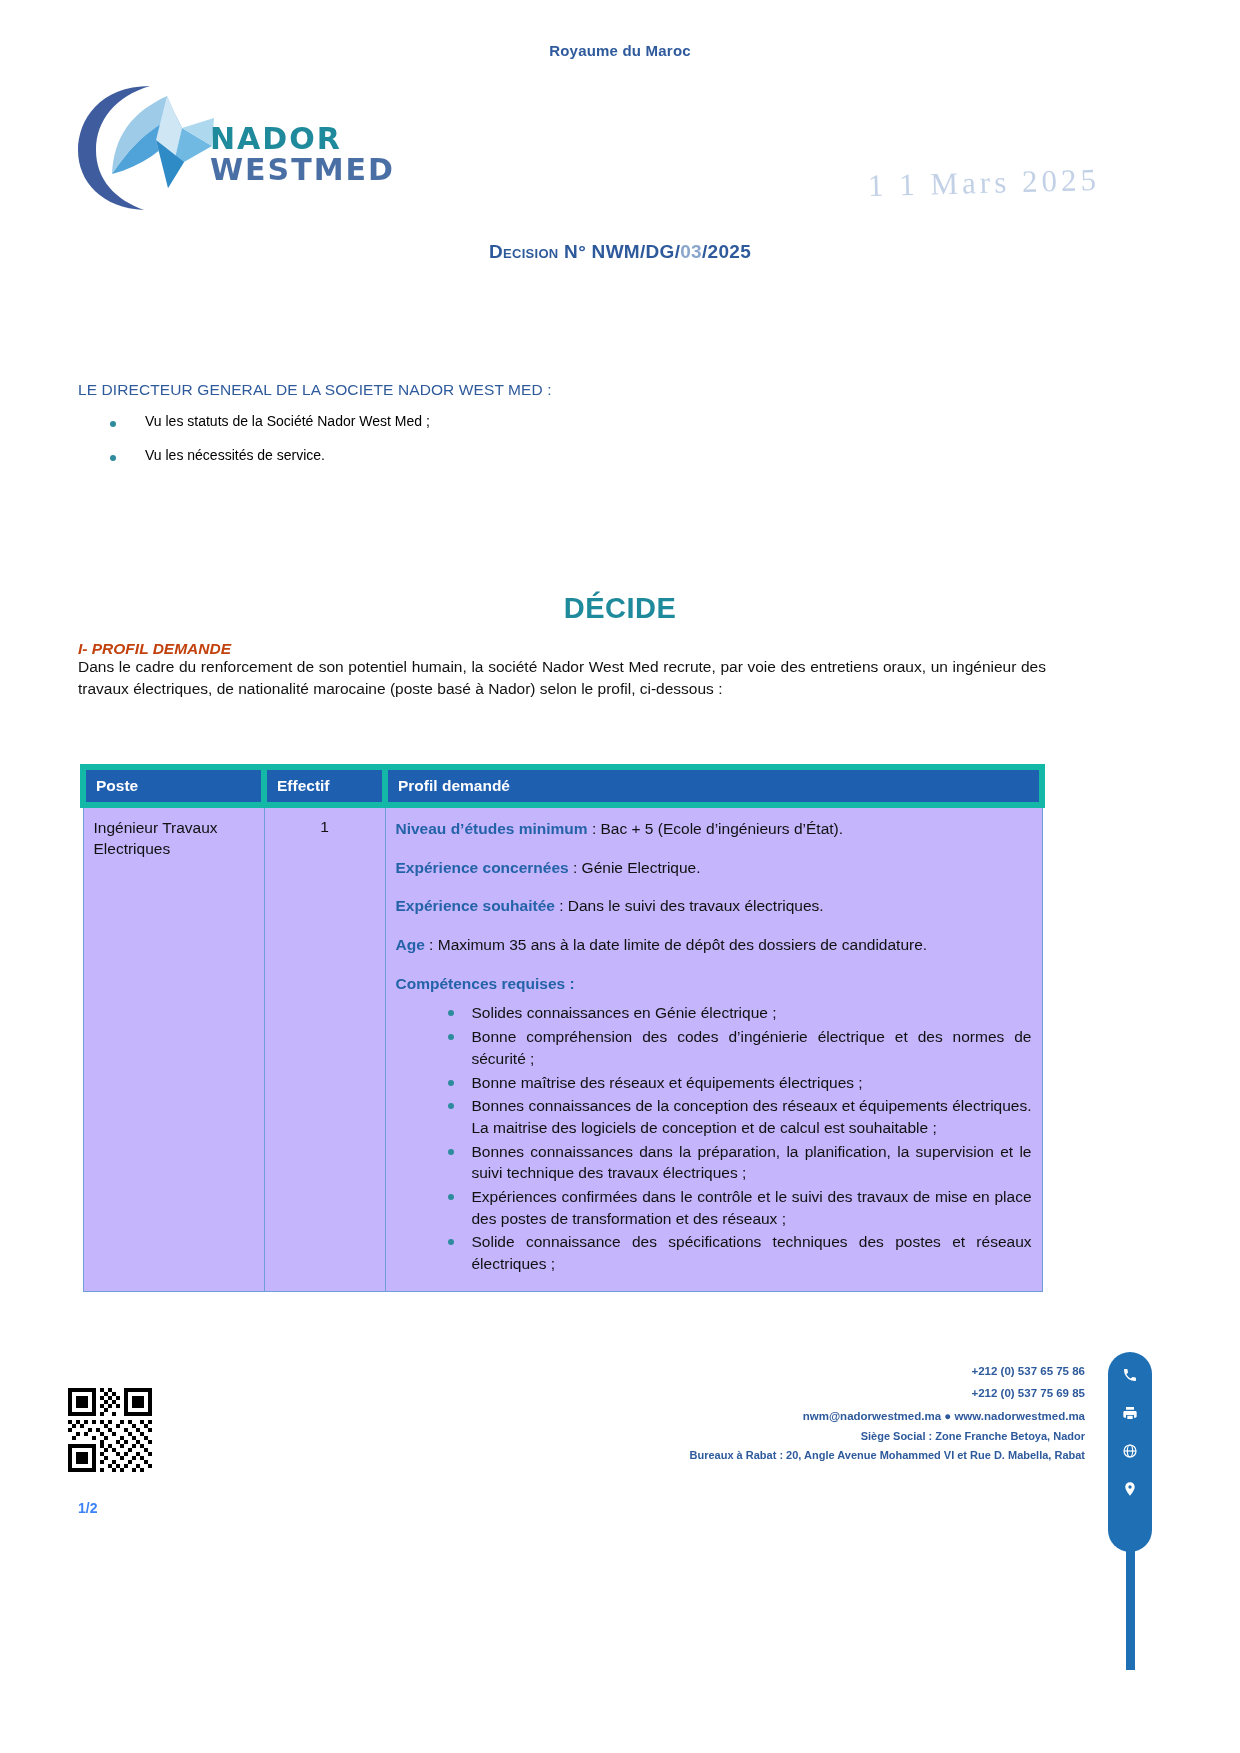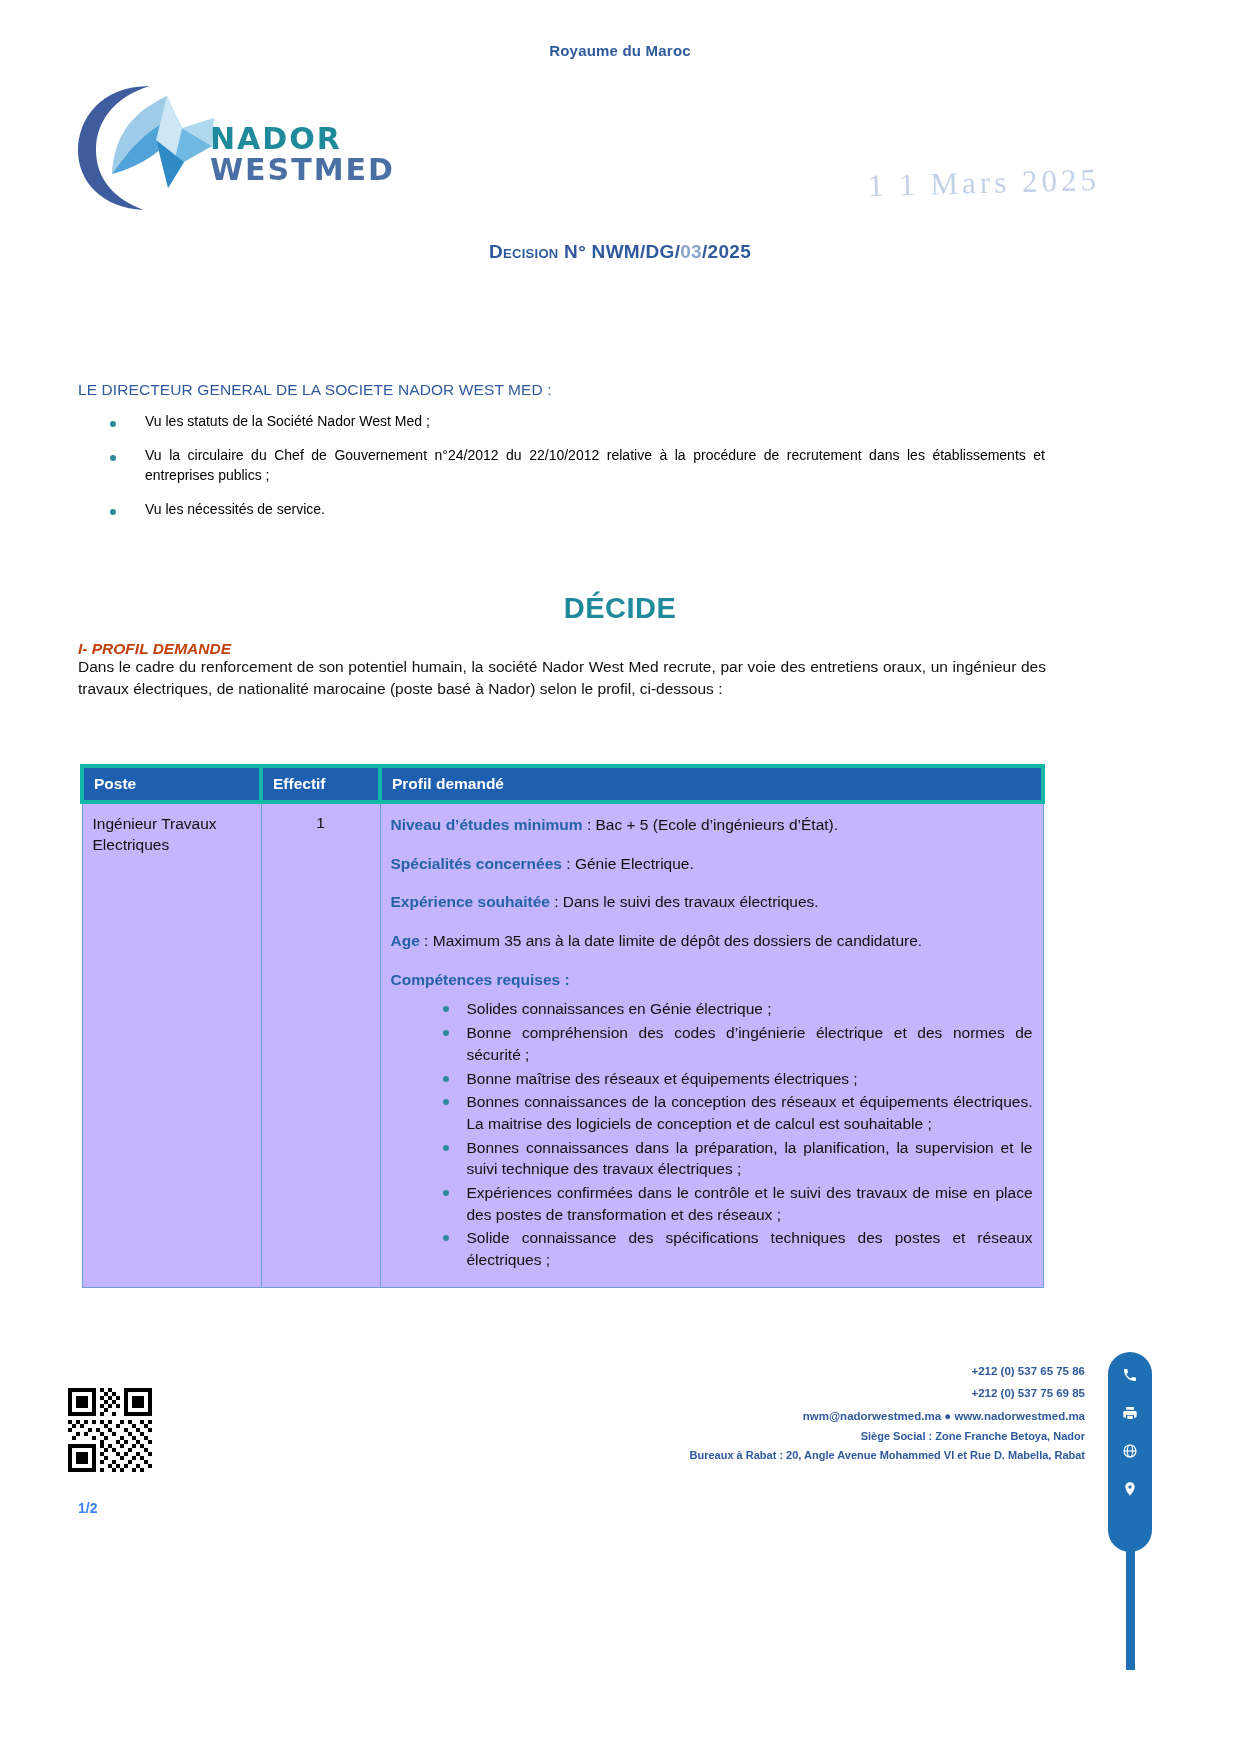--- a/index.html
+++ b/index.html
@@ -88,21 +88,21 @@
     width:965px;
     border-collapse:collapse;
     table-layout:fixed;
   }
   table.profil th{
     background:#1f5fb0;
     color:#ffffff;
     font-size:15.5px;font-weight:bold;
     text-align:left;
     padding:7px 10px;
-    border:4px solid #14b8a6;
+    border:6px solid #14b8a6;
   }
   table.profil th.c1{width:155px;}
   table.profil th.c2{width:95px;text-align:left;}
   table.profil th.c3{width:auto;}
   table.profil td{
     border:1px solid #6f9fd8;
     vertical-align:top;
     padding:10px 10px 14px 10px;
     font-size:15.5px;
     color:#111;
@@ -190,21 +190,20 @@
   <div class="date-stamp">1 1 Mars 2025</div>
 
   <div class="decision-line">
     <span>Decision N° NWM/DG/</span><span class="faint">03</span><span>/2025</span>
   </div>
 
   <div class="dg-title">LE DIRECTEUR GENERAL DE LA SOCIETE NADOR WEST MED :</div>
 
   <ul class="vus">
     <li>Vu les statuts de la Société Nador West Med ;</li>
-    <li>Vu la circulaire du Chef de Gouvernement n°24/2012 du 22/10/2012 relative à la procédure de recrutement dans les établissements et entreprises publics ;</li>
     <li>Vu les nécessités de service.</li>
   </ul>
 
   <div class="decide">DÉCIDE</div>
 
   <div class="sec-title">I-  PROFIL DEMANDE</div>
 
   <div class="intro">Dans le cadre du renforcement de son potentiel humain, la société Nador West Med recrute, par voie des entretiens oraux, un ingénieur des travaux électriques, de nationalité marocaine (poste basé à Nador) selon le profil, ci-dessous :</div>
 
   <table class="profil">
@@ -217,21 +216,21 @@
     </thead>
     <tbody>
       <tr>
         <td class="poste">Ingénieur Travaux Electriques</td>
         <td class="eff">1</td>
         <td class="prof">
           <p class="pline">
             <span class="lbl">Niveau d’études minimum</span><span> : Bac + 5 (Ecole d’ingénieurs d’État).</span>
           </p>
           <p class="pline">
-            <span class="lbl">Spécialités concernées</span><span> : Génie Electrique.</span>
+            <span class="lbl">Expérience concernées</span><span> : Génie Electrique.</span>
           </p>
           <p class="pline">
             <span class="lbl">Expérience souhaitée</span><span> : Dans le suivi des travaux électriques.</span>
           </p>
           <p class="pline">
             <span class="lbl">Age</span><span> : Maximum 35 ans à la date limite de dépôt des dossiers de candidature.</span>
           </p>
           <p class="pline last">
             <span class="lbl">Compétences requises :</span>
           </p>

